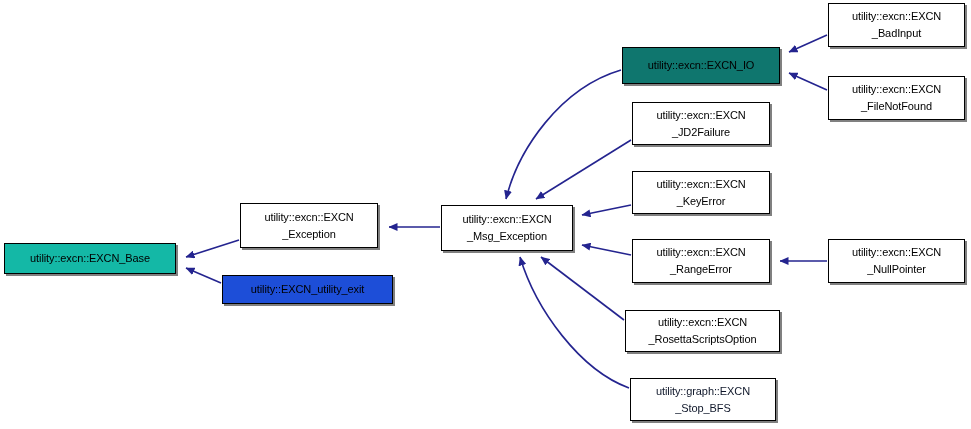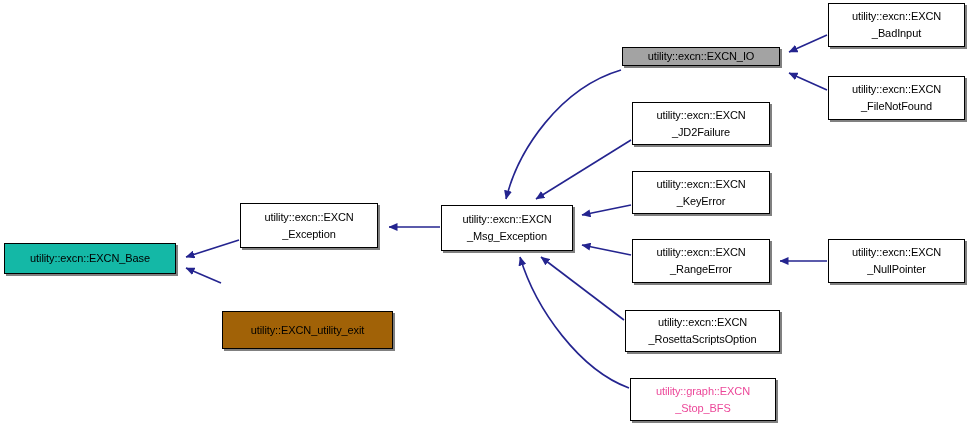--- a/index.html
+++ b/index.html
@@ -83,30 +83,30 @@
 
   <div class="node" style="left: 4px; top: 243px; width: 172px; height: 31px; background: #14b8a6; border-color: rgb(0, 0, 0); box-shadow: rgb(128, 128, 128) 2px 2px 0px 0px;">
     <span class="node-label" style="color: rgb(0, 0, 0);">utility::excn::EXCN_Base</span>
   </div>
 
   <div class="node" style="left: 240px; top: 203px; width: 138px; height: 45px; background: rgb(255, 255, 255); border-color: rgb(0, 0, 0); box-shadow: rgb(128, 128, 128) 2px 2px 0px 0px;">
     <span class="node-label" style="color: rgb(0, 0, 0);">utility::excn::EXCN
 _Exception</span>
   </div>
 
-  <div class="node" style="left: 222px; top: 275px; width: 171px; height: 38px; background: #a16207; border-color: rgb(0, 0, 0); box-shadow: rgb(128, 128, 128) 2px 2px 0px 0px; margin-top: 36px;">
+  <div class="node" style="left: 222px; top: 275px; width: 171px; height: 29px; background: #1d4ed8; border-color: rgb(0, 0, 0); box-shadow: rgb(128, 128, 128) 2px 2px 0px 0px;">
     <span class="node-label" style="color: rgb(0, 0, 0);">utility::EXCN_utility_exit</span>
   </div>
 
   <div class="node" style="left: 441px; top: 205px; width: 132px; height: 46px; background: rgb(255, 255, 255); border-color: rgb(0, 0, 0); box-shadow: rgb(128, 128, 128) 2px 2px 0px 0px;">
     <span class="node-label" style="color: rgb(0, 0, 0);">utility::excn::EXCN
 _Msg_Exception</span>
   </div>
 
-  <div class="node" style="left: 622px; top: 47px; width: 158px; height: 19px; background: #a3a3a3; border-color: rgb(0, 0, 0); box-shadow: rgb(128, 128, 128) 2px 2px 0px 0px;">
+  <div class="node" style="left: 622px; top: 47px; width: 158px; height: 37px; background: #0f766e; border-color: rgb(0, 0, 0); box-shadow: rgb(128, 128, 128) 2px 2px 0px 0px;">
     <span class="node-label" style="color: rgb(0, 0, 0);">utility::excn::EXCN_IO</span>
   </div>
 
   <div class="node" style="left: 632px; top: 102px; width: 138px; height: 43px; background: rgb(255, 255, 255); border-color: rgb(0, 0, 0); box-shadow: rgb(128, 128, 128) 2px 2px 0px 0px;">
     <span class="node-label" style="color: rgb(0, 0, 0);">utility::excn::EXCN
 _JD2Failure</span>
   </div>
 
   <div class="node" style="left: 632px; top: 171px; width: 138px; height: 43px; background: rgb(255, 255, 255); border-color: rgb(0, 0, 0); box-shadow: rgb(128, 128, 128) 2px 2px 0px 0px;">
     <span class="node-label" style="color: rgb(0, 0, 0);">utility::excn::EXCN
@@ -117,21 +117,21 @@
     <span class="node-label" style="color: rgb(0, 0, 0);">utility::excn::EXCN
 _RangeError</span>
   </div>
 
   <div class="node" style="left: 625px; top: 310px; width: 155px; height: 42px; background: rgb(255, 255, 255); border-color: rgb(0, 0, 0); box-shadow: rgb(128, 128, 128) 2px 2px 0px 0px;">
     <span class="node-label" style="color: rgb(0, 0, 0);">utility::excn::EXCN
 _RosettaScriptsOption</span>
   </div>
 
   <div class="node" style="left: 630px; top: 378px; width: 146px; height: 43px; background: rgb(255, 255, 255); border-color: rgb(0, 0, 0); box-shadow: rgb(128, 128, 128) 2px 2px 0px 0px;">
-    <span class="node-label" style="color: #ec4899;">utility::graph::EXCN
+    <span class="node-label" style="color: #0f172a;">utility::graph::EXCN
 _Stop_BFS</span>
   </div>
 
   <div class="node" style="left: 828px; top: 3px; width: 137px; height: 44px; background: rgb(255, 255, 255); border-color: rgb(0, 0, 0); box-shadow: rgb(128, 128, 128) 2px 2px 0px 0px;">
     <span class="node-label" style="color: rgb(0, 0, 0);">utility::excn::EXCN
 _BadInput</span>
   </div>
 
   <div class="node" style="left: 828px; top: 76px; width: 137px; height: 44px; background: rgb(255, 255, 255); border-color: rgb(0, 0, 0); box-shadow: rgb(128, 128, 128) 2px 2px 0px 0px;">
     <span class="node-label" style="color: rgb(0, 0, 0);">utility::excn::EXCN

